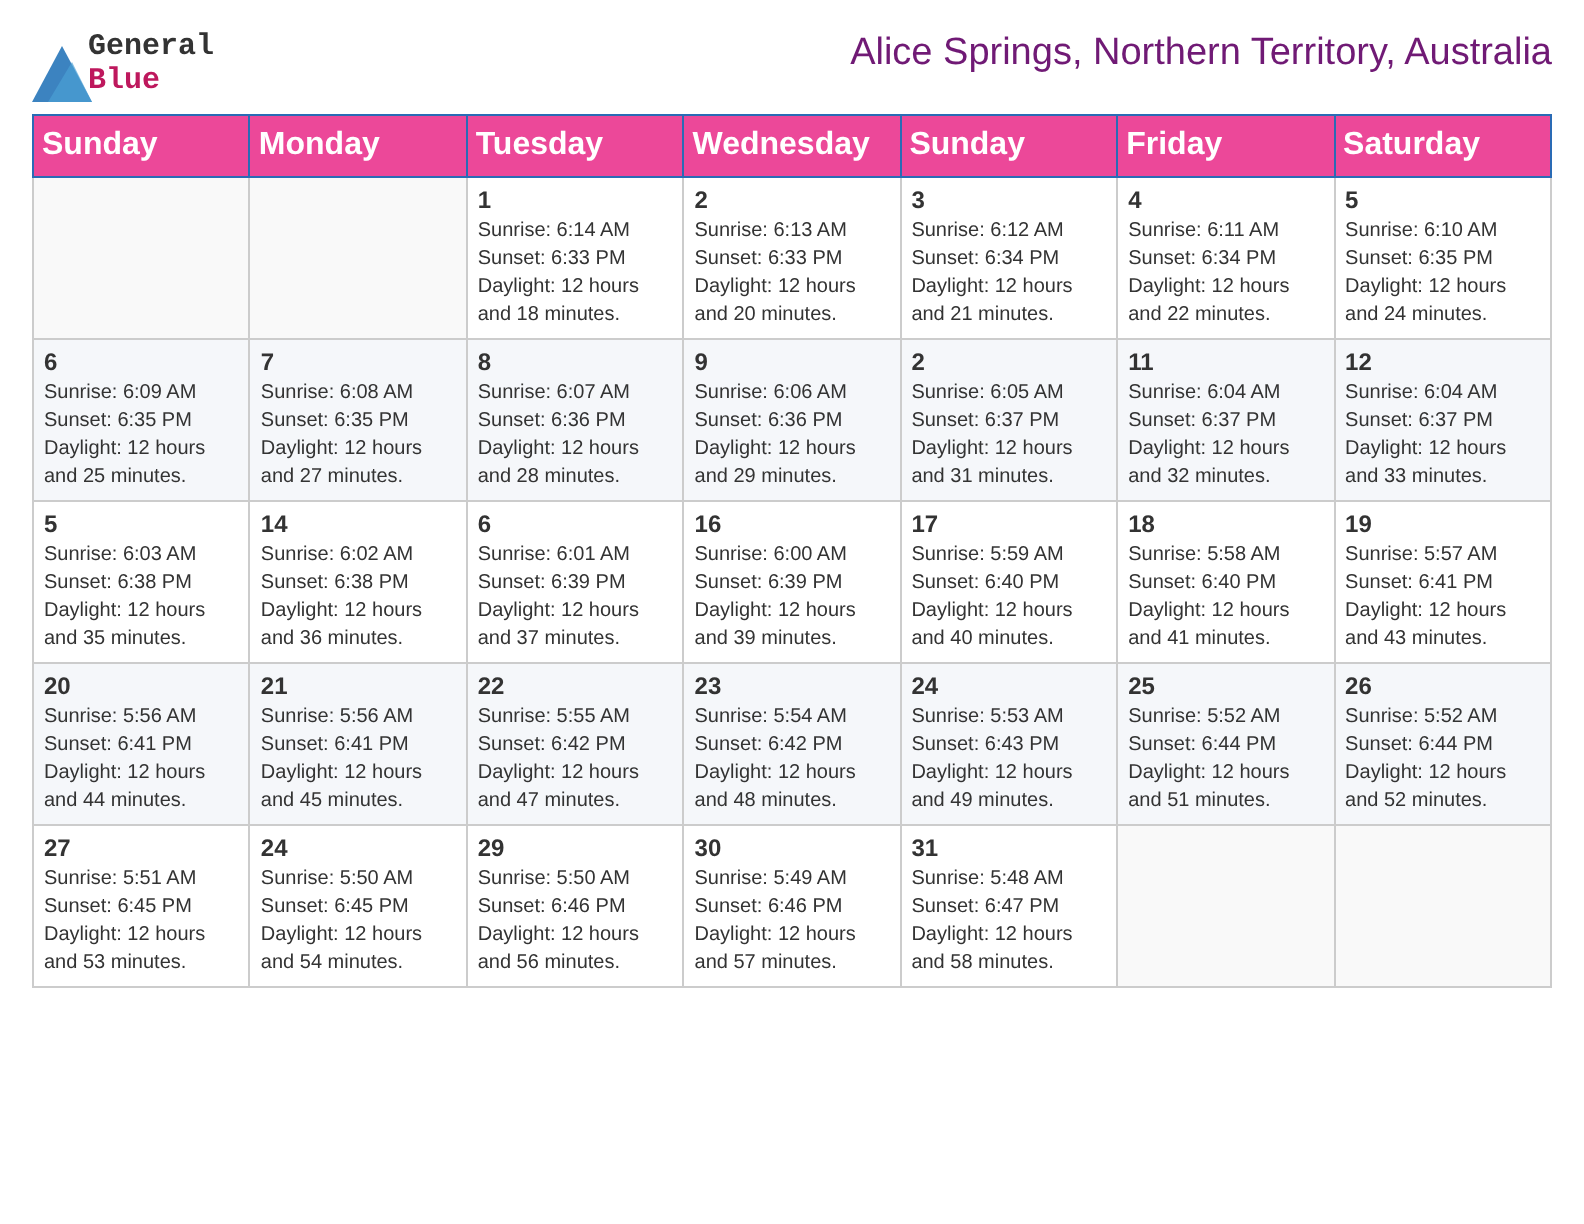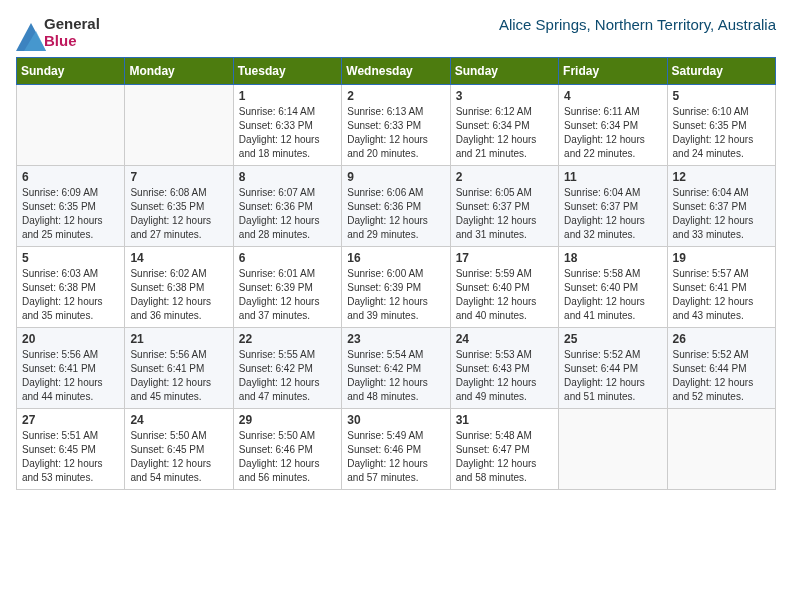--- a/index.html
+++ b/index.html
@@ -13,48 +13,49 @@
     .header {
       display: flex;
       align-items: flex-start;
       justify-content: space-between;
       margin-bottom: 8px;
     }
     .logo {
       display: flex;
       align-items: center;
       gap: 4px;
+      font-family: Liberation Mono, monospace;
     }
     .logo-icon {
       width: 24px;
       height: 20px;
       position: relative;
     }
     .title-block {
       text-align: right;
     }
     .month-title {
       font-size: 36px;
       font-weight: bold;
       color: #333;
       line-height: 1.1;
     }
     .subtitle {
-      font-size: 15px;
-      color: #0c4a6e;
+      font-size: 19px;
+      color: #701a75;
     }
     table {
       width: 100%;
       border-collapse: collapse;
       table-layout: fixed;
     }
     thead th {
-      background-color: #4d7c0f;
+      background-color: #ec4899;
       color: #fff;
-      font-size: 12px;
+      font-size: 16px;
       font-weight: bold;
       padding: 6px 4px;
       text-align: left;
       border: 1px solid #2a6bb5;
     }
     tbody td {
       border: 1px solid #ccc;
       vertical-align: top;
       padding: 4px 5px;
       font-size: 10.5px;

